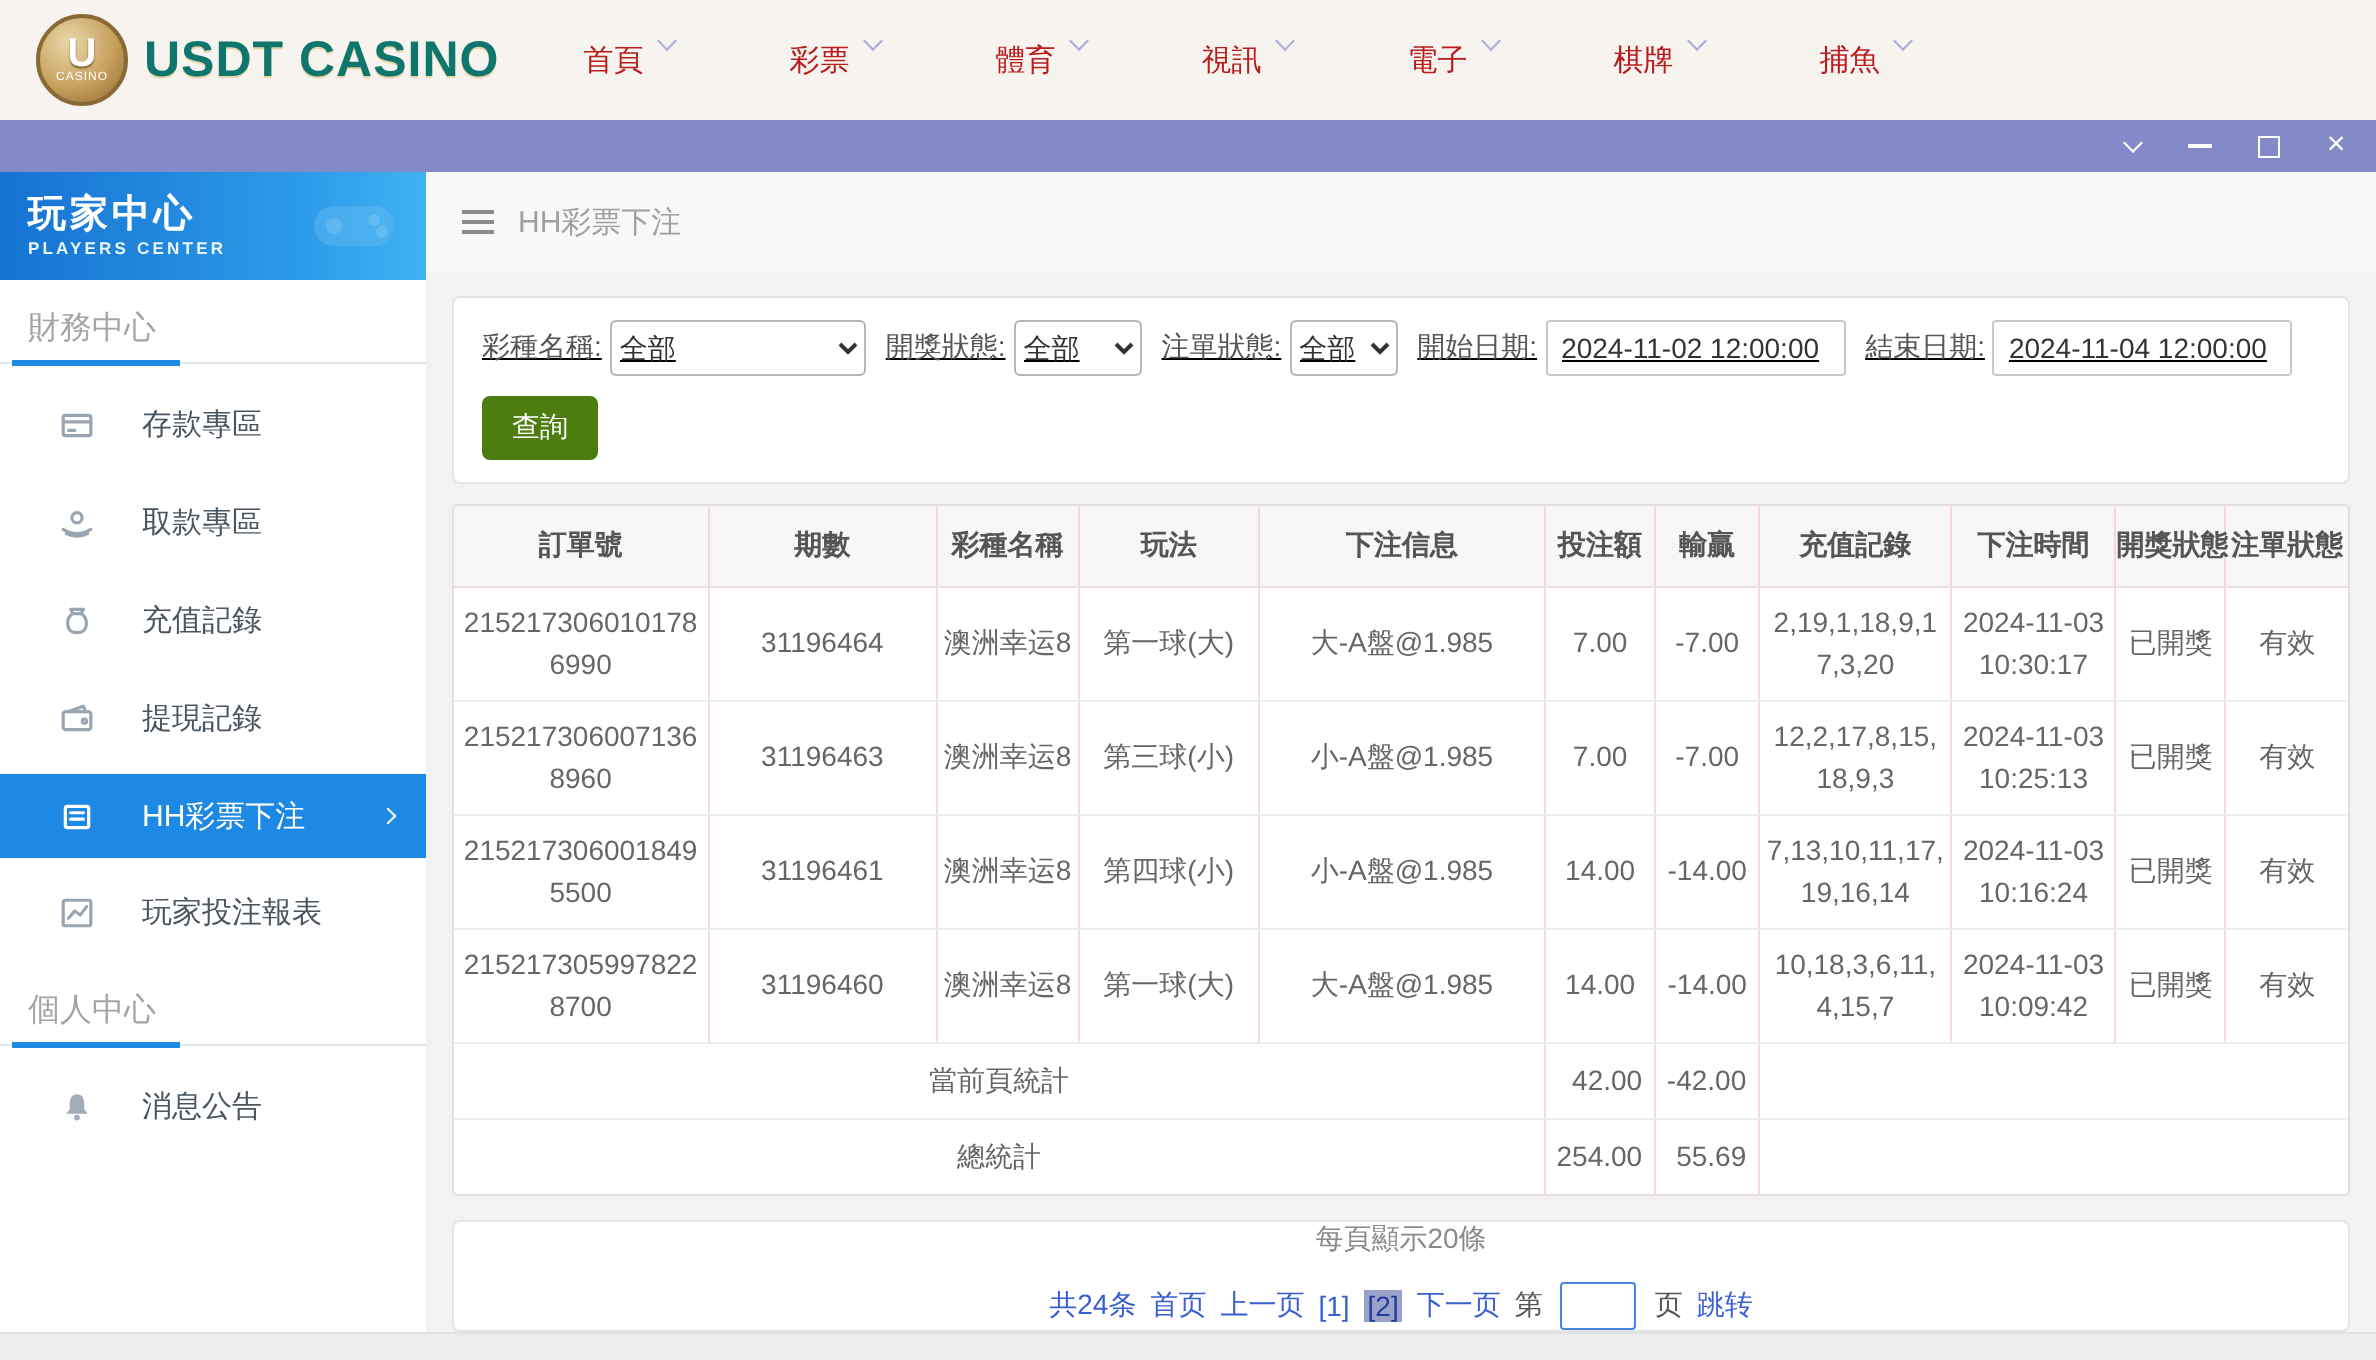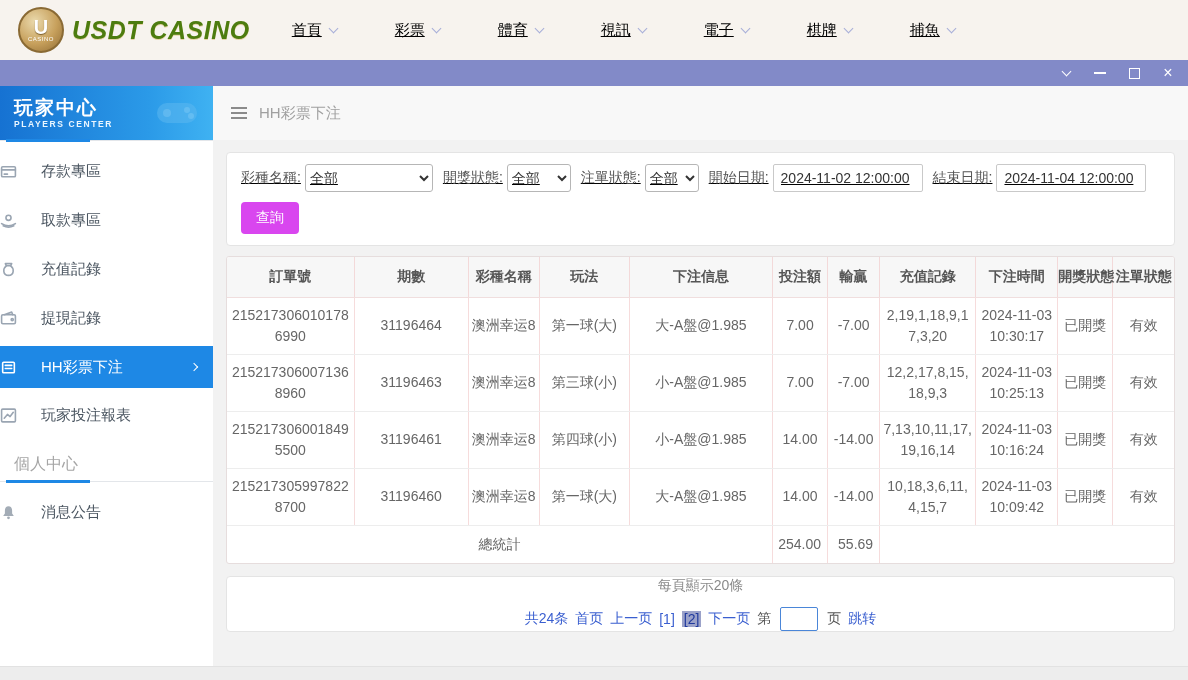--- a/index.html
+++ b/index.html
@@ -8,24 +8,24 @@
   .screen { position:relative; width:1188px; height:680px; background:#f2f2f2; }
 
   
   .topnav { height:60px; background:#f7f3ee; display:flex; align-items:center; padding:0 18px; }
   .brand { display:flex; align-items:center; gap:8px; }
   .coin { width:46px; height:46px; border-radius:50%;
           background:radial-gradient(circle at 35% 30%, #ead9ac, #c7a05c 55%, #8f6b33);
           border:2px solid #8a6a34; display:flex; flex-direction:column; align-items:center; justify-content:center; }
   .coin-u { color:#fff; font-weight:bold; font-size:20px; line-height:18px; text-shadow:0 1px 1px #7a5c28; }
   .coin-sub { color:#fff; font-size:6px; letter-spacing:.5px; }
-  .brand-text { font-size:25px; font-weight:800; color:#4d7c0f; letter-spacing:.5px;
-                text-shadow:0 1px 0 #e7d4a8;font-style:italic; }
+  .brand-text { font-size:25px; font-weight:800; color:#0f766e; letter-spacing:.5px;
+                text-shadow:0 1px 0 #e7d4a8; }
   .nav { display:flex; align-items:center; gap:58px; margin-left:42px; }
-  .nav-item { display:flex; align-items:center; font-size:15px; color:#000000; cursor:pointer;text-decoration:underline; }
+  .nav-item { display:flex; font-size:15px; color:#b91c1c; cursor:pointer; }
   .chev { width:7px; height:7px; border-right:1.6px solid #a7aed8; border-bottom:1.6px solid #a7aed8;
           transform:rotate(45deg); display:inline-block; margin-left:8px; margin-top:-4px; }
 
   
   .titlebar { height:26px; background:#828ac8; display:flex; align-items:center; justify-content:flex-end; gap:14px; padding-right:10px; }
   .win-btn { width:20px; height:20px; display:flex; align-items:center; justify-content:center; cursor:pointer; color:#fff; }
   .chev-w { width:7px; height:7px; border-right:1.5px solid #fff; border-bottom:1.5px solid #fff; transform:rotate(45deg); margin-top:-3px; }
   .min-bar { width:12px; height:2px; background:#fff; display:block; }
   .max-box { width:11px; height:11px; border:1.5px solid #fff; display:block; }
   .close-x { font-size:16px; line-height:16px; color:#fff; }
@@ -34,21 +34,21 @@
   .bodyrow { display:flex; height:580px; }
   .sidebar { width:213px; background:#fff; flex:none; }
   .side-header { height:54px; background:linear-gradient(90deg,#1672d2,#2b9ae8 70%,#3fb2f2);
                  display:flex; align-items:center; justify-content:space-between; padding:0 10px 0 14px; position:relative; overflow:hidden; }
   .side-title { color:#fff; font-size:19px; font-weight:bold; letter-spacing:2px; line-height:22px; }
   .side-sub { color:#eaf6ff; font-size:8.5px; letter-spacing:1.6px; font-weight:bold; }
   .pad-svg { opacity:.5; }
   .section-title { color:#a5a5a5; font-size:16px; padding:14px 0 6px 14px; }
   .section-underline { height:1px; background:#e3e6ea; position:relative; margin:0 0 6px 0; }
   .section-underline i { position:absolute; left:6px; top:-1px; width:84px; height:3px; background:#1e88e5; display:block; }
-  .side-item { display:flex; align-items:center; height:49px; font-size:15px; color:#4a5560; cursor:pointer; }
+  .side-item { display:flex; align-items:center; height:49px; padding-left:30px; font-size:15px; color:#4a5560; cursor:pointer; }
   .side-item .ico { width:17px; height:17px; margin-right:24px; display:flex; align-items:center; justify-content:center; }
   .side-item.active { background:#1e88e5; color:#fff; height:42px; margin:3px 0; }
   .side-item.active .arrow { margin-left:auto; margin-right:16px; width:6px; height:6px;
         border-right:1.6px solid #fff; border-top:1.6px solid #fff; transform:rotate(45deg); }
 
   
   .main { flex:1; background:#f2f2f2; display:flex; flex-direction:column; }
   .crumb { height:54px; background:#f8f8f8; display:flex; align-items:center; padding-left:18px; gap:12px; }
   .hamburger { display:inline-flex; flex-direction:column; gap:3px; cursor:pointer; }
   .hamburger i { width:16px; height:2px; background:#8b8b8b; display:block; }
@@ -57,21 +57,21 @@
 
   .panel { background:#fff; border:1px solid #e4e4e4; border-radius:4px; }
   .filter-panel { padding:11px 14px; margin-bottom:10px; }
   .filter-row { display:flex; align-items:center; flex-wrap:nowrap;text-decoration:underline; }
   .filter-row label { font-size:14px; color:#555; margin-right:4px; white-space:nowrap; }
   .sel { height:28px; border:1px solid #b6b6b6; border-radius:3px; font-size:14px; color:#333;
          background:#fff; margin-right:10px; font-family:"Liberation Sans",sans-serif; }
   .w128 { width:128px; } .w64 { width:64px; } .w54 { width:54px; }
   .date { height:28px; width:150px; border:1px solid #c9c9c9; border-radius:2px; font-size:14px; color:#333;
           padding-left:7px; margin-right:10px; font-family:"Liberation Sans",sans-serif; }
-  .btn-primary { margin-top:10px; background:#d946ef; color:#fff; border:none; border-radius:4px;
+  .btn-primary { margin-top:10px; background:#4d7c0f; color:#fff; border:none; border-radius:4px;
                  font-size:14px; padding:7px 15px; cursor:pointer; font-family:"Liberation Sans",sans-serif; }
 
   
   .table-panel { border:1px solid #e6dddd; border-radius:3px; overflow:hidden; margin-bottom:12px; }
   table { width:100%; border-collapse:collapse; table-layout:fixed; }
   th { height:40px; background:#f7f7f7; font-size:14px; font-weight:bold; color:#555;
        border-right:1px solid #f3d9d9; border-bottom:1px solid #f0dede; white-space:nowrap; overflow:visible; padding:0; text-align:center; }
   th:last-child { border-right:none; }
   td { font-size:14px; color:#666; text-align:center; border-right:1px solid #f6dcdc;
        border-bottom:1px solid #ededed; padding:2px 3px; line-height:1.45; word-break:break-all; }
@@ -167,20 +167,21 @@
           <div class="side-sub">PLAYERS CENTER</div>
         </div>
         <svg class="pad-svg" width="52" height="36" viewBox="0 0 52 36">
           <rect x="6" y="8" width="40" height="20" rx="10" fill="#5fb9f0"></rect>
           <circle cx="16" cy="18" r="4" fill="#8ed0f6"></circle>
             <circle cx="36" cy="15" r="3" fill="#8ed0f6"></circle>
             <circle cx="40" cy="21" r="3" fill="#8ed0f6"></circle>
         </svg>
       </div>
 
+      <div class="section-title">財務中心</div>
       <div class="section-underline">
           <i></i>
         </div>
 
       <div class="side-item">
         <span class="ico">
           <svg class="sicon" width="17" height="17" viewBox="0 0 16 16">
               <rect x="1.5" y="3.5" width="13" height="9.5" rx="1"></rect>
               <line x1="1.5" y1="6.5" x2="14.5" y2="6.5"></line>
               <line x1="4" y1="10.5" x2="7" y2="10.5"></line>
@@ -364,20 +365,26 @@
                 <td>第一球(大)</td>
                 <td>大-A盤@1.985</td>
                 <td>14.00</td>
                 <td>-14.00</td>
                 <td>10,18,3,6,11,4,15,7</td>
                 <td class="tm">2024-11-03 10:09:42</td>
                 <td>已開獎</td>
                 <td>有效</td>
               </tr>
               <tr class="sumrow">
+                <td colspan="5">當前頁統計</td>
+                <td class="num">42.00</td>
+                <td class="num">-42.00</td>
+                <td colspan="4"></td>
+              </tr>
+              <tr class="sumrow">
                 <td colspan="5">總統計</td>
                 <td class="num">254.00</td>
                 <td class="num">55.69</td>
                 <td colspan="4"></td>
               </tr>
             </tbody>
           </table>
         </section>
 
         <section class="panel pager">

